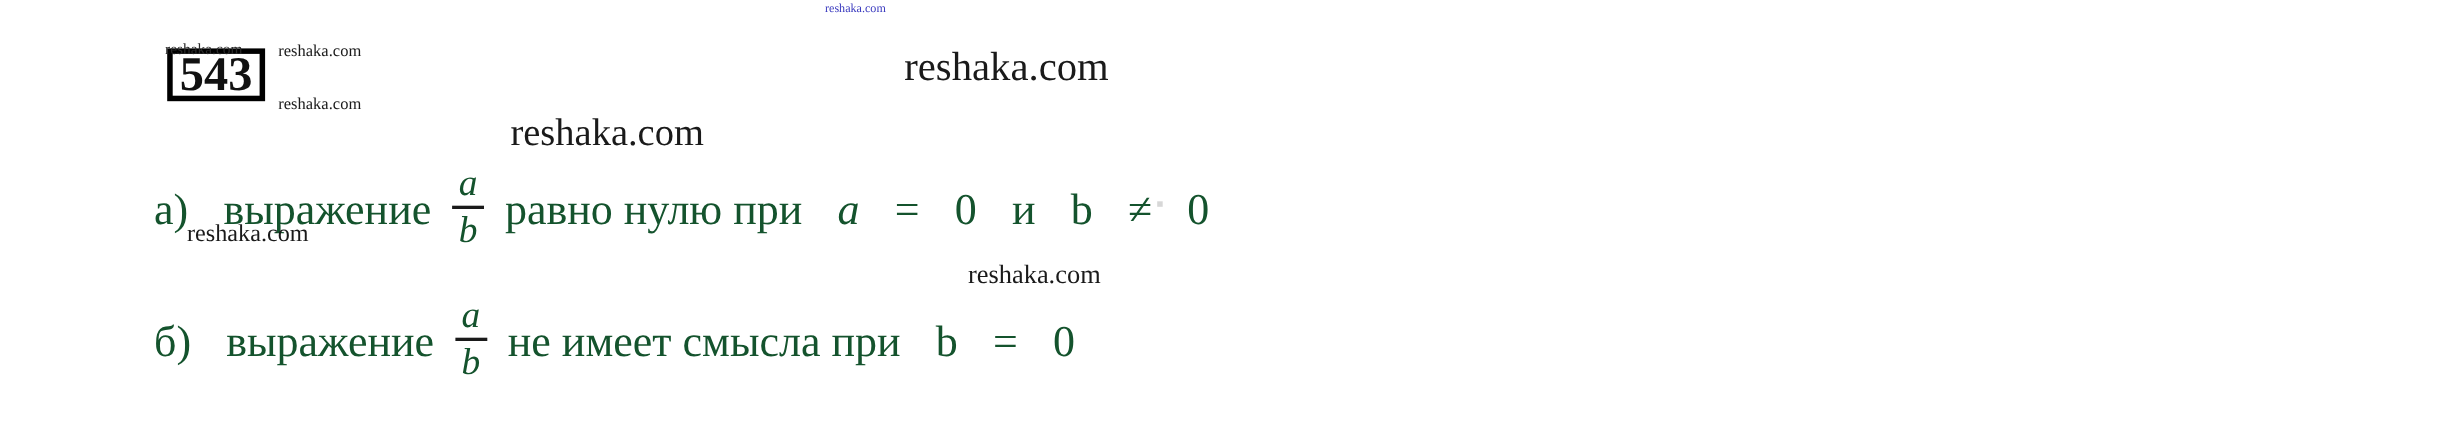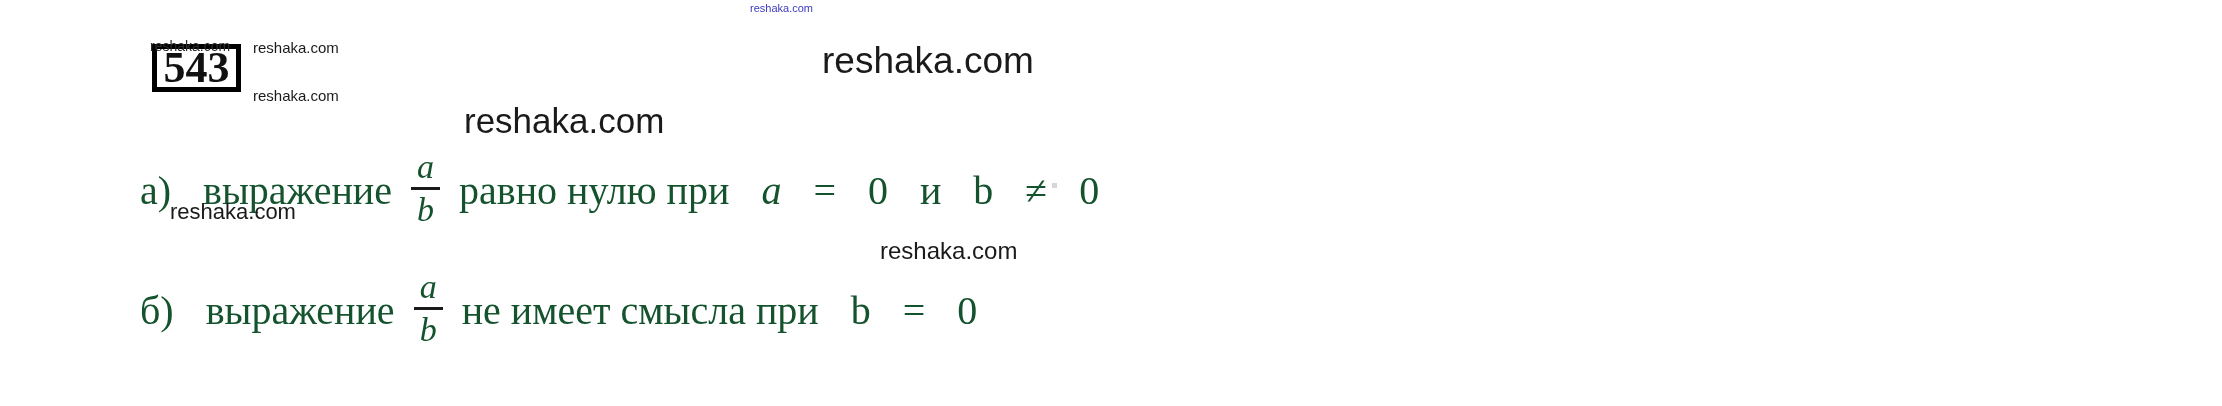--- a/index.html
+++ b/index.html
@@ -88,21 +88,21 @@
   .var {
     font-style: italic;
   }
   .upright {
     font-style: normal;
   }
 
   
   .wm {
     position: absolute;
-    font-family: Liberation Sans, sans-serif;
+    font-family: Liberation Serif, serif;
     color: #1a1a1a;
     white-space: nowrap;
     pointer-events: none;
   }
   .wm-blue {
     color: #3b3bbf;
   }
   .wm-1 { left: 750px; top: 2px;   font-size: 11px; }
   .wm-2 { left: 150px; top: 38px;  font-size: 14px; color: #2b2b2b; }
   .wm-3 { left: 253px; top: 39px;  font-size: 15px; }

